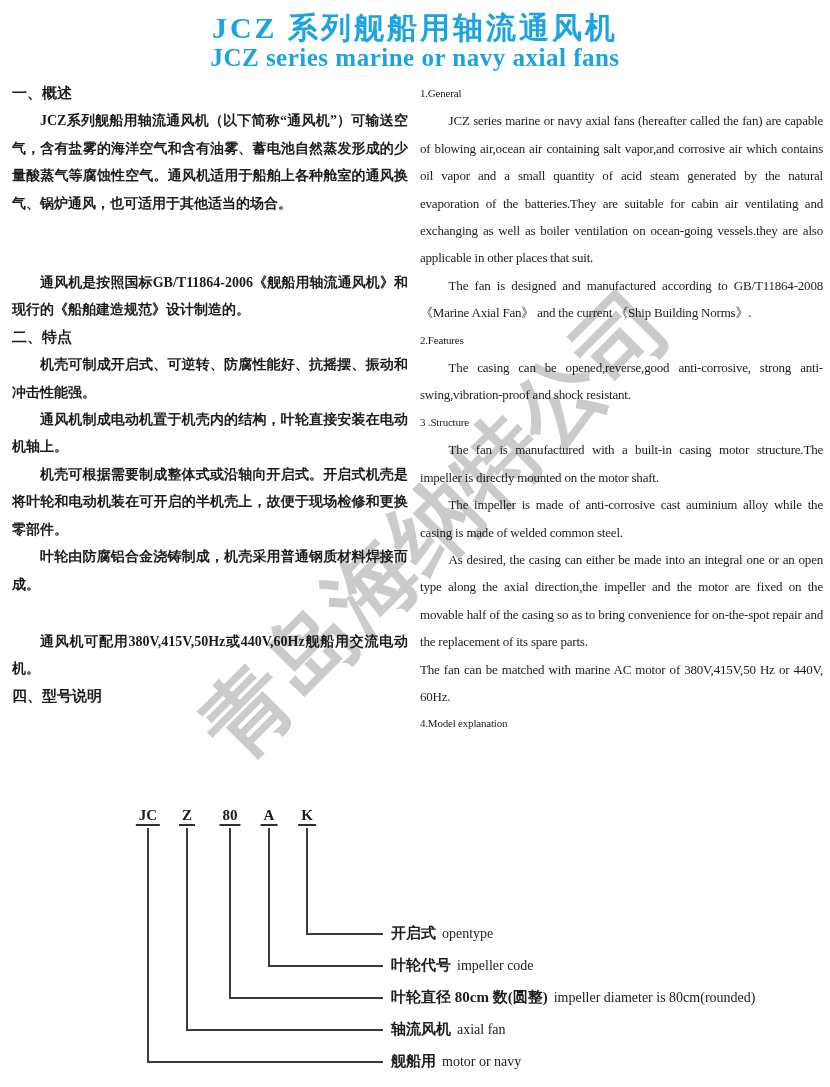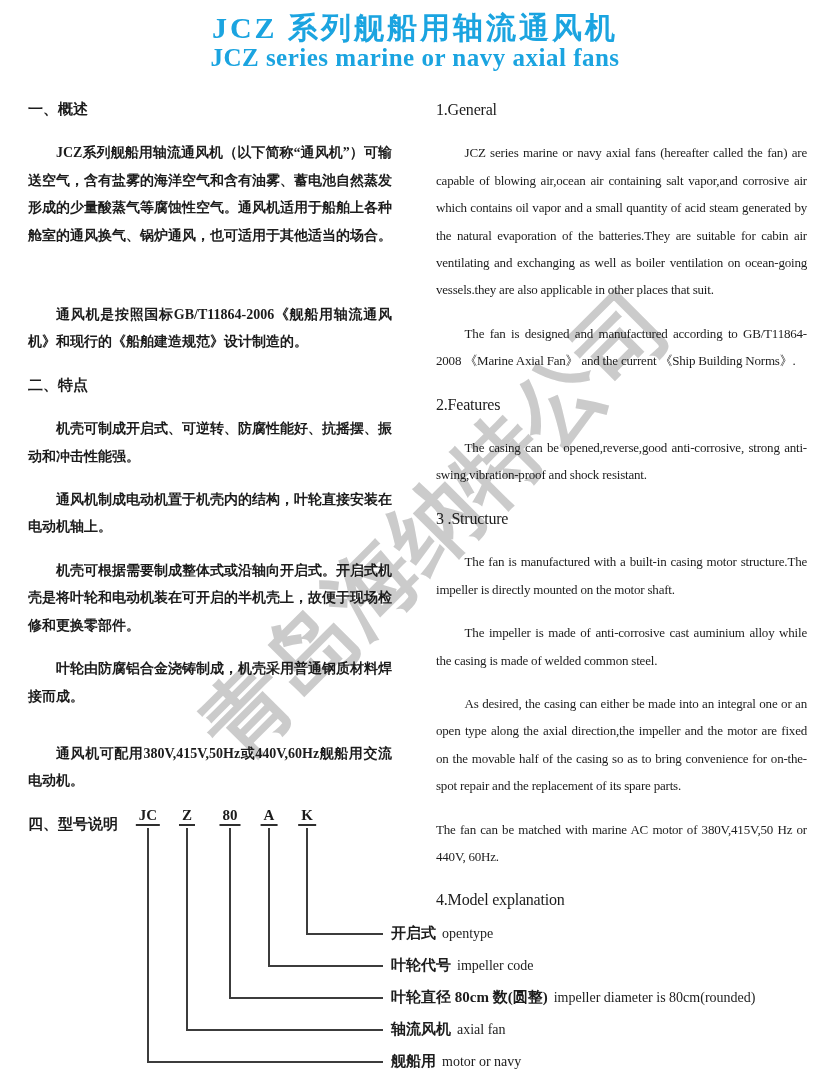--- a/index.html
+++ b/index.html
@@ -13,27 +13,27 @@
   .title-zh {
     position:absolute; top:8px; left:0; width:830px; text-align:center;
     font-size:30px; font-weight:700; color:#1ba4e0; letter-spacing:3px;
   }
   .title-en {
     position:absolute; top:44px; left:0; width:830px; text-align:center;
     font-size:25px; font-weight:700; color:#1ba4e0; letter-spacing:0.5px;
   }
   
   .col { position:absolute; top:80px; z-index:2; text-align:justify; line-height:27.4px; }
-  .col p, .col h3 { margin:16px; padding:0; }
+  .col p, .col h3 { margin:0; padding:0; }
   .col-zh { left:12px;  width:396px; font-size:14px; }
   .col-zh p  { text-indent:2em; font-weight:600; }
   .col-zh h3 { font-size:15px; font-weight:700; text-align:left; }
   .col-en { left:420px; width:403px; font-size:13px; letter-spacing:-0.2px; }
   .col-en p  { text-indent:2.2em; }
-  .col-en h3 { font-size:16px; font-weight:400; text-align:left; }
+  .col-en h3 { font-size:11px; font-weight:400; text-align:left; }
   .col-en p.noind { text-indent:0; }
   .gap-lg { margin-top:52px !important; }
   .gap-md { margin-top:30px !important; }
   
   .watermark {
     position:absolute; left:435px; top:525px; z-index:1;
     transform:translate(-50%,-50%) rotate(-45deg);
     font-size:88px; font-weight:700; white-space:nowrap;
     color:#a9a9a9; opacity:0.6; letter-spacing:0px; pointer-events:none;
     font-family:"DejaVu Sans","Liberation Sans",sans-serif;

